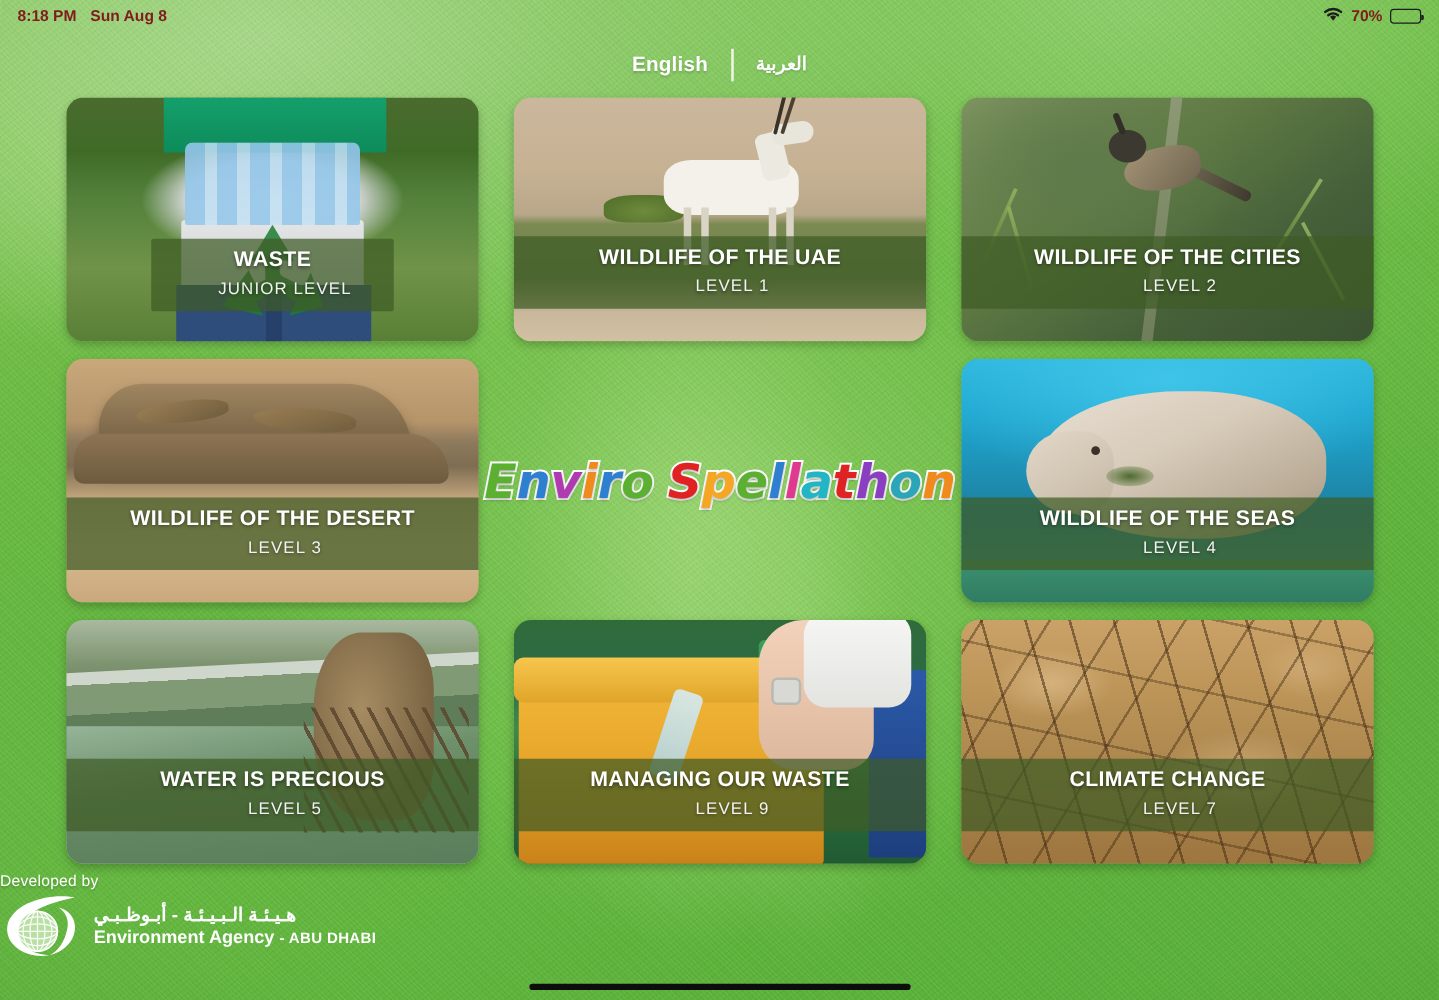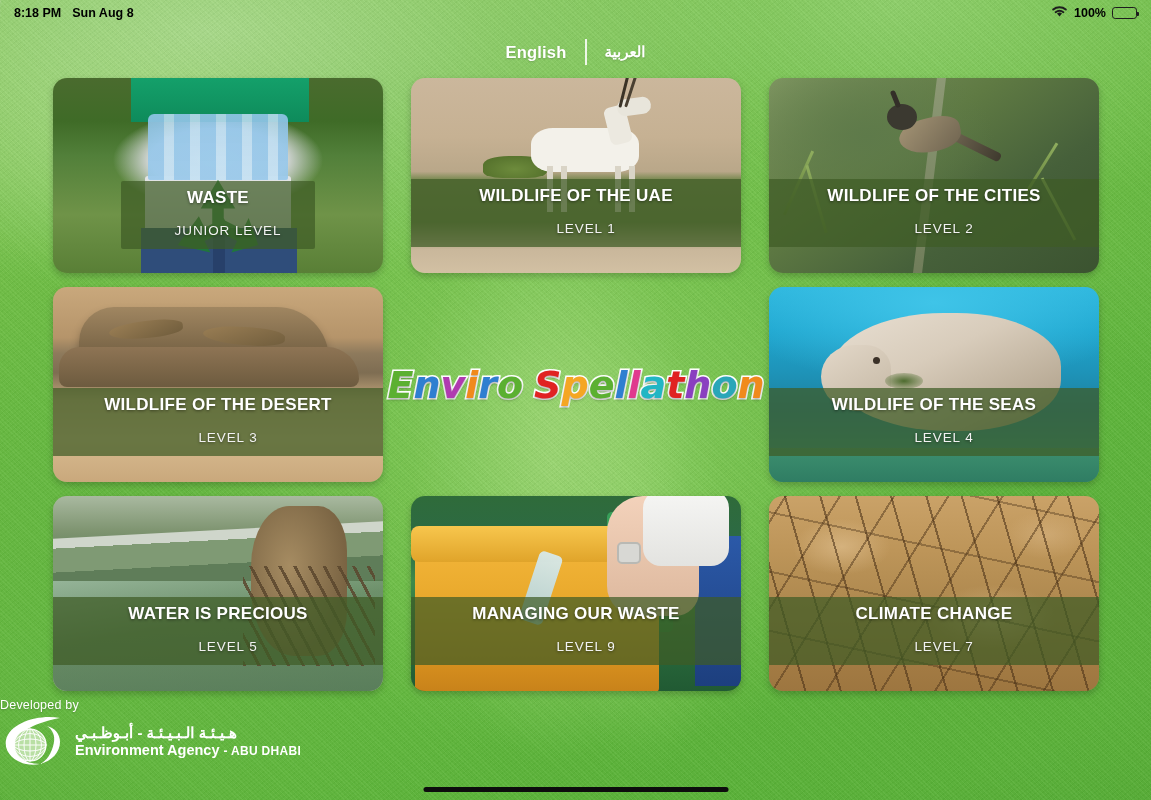--- a/index.html
+++ b/index.html
@@ -44,21 +44,21 @@
       repeating-linear-gradient(-38deg, rgba(0,60,0,0.03) 0 1px, rgba(255,255,255,0.02) 1px 4px);
   }
   .bg-vignette {
     background:radial-gradient(ellipse 120% 110% at 50% 45%, rgba(0,0,0,0) 55%, rgba(20,70,10,0.16) 100%);
   }
 
   
   .statusbar {
     position:absolute; top:0; left:0; right:0; height:26px; z-index:5;
     display:flex; align-items:center; justify-content:space-between;
-    padding:0 14px; font-size:12.5px; font-weight:bold; color:#000000;
+    padding:0 14px; font-size:12.5px; font-weight:bold; color:#7f1d1d;
   }
   .sb-left { display:flex; align-items:center; gap:11px; }
   .sb-right { display:flex; align-items:center; gap:6px; }
   .wifi-ico { display:block; }
   .battery {
     width:25px; height:12px; border:1.4px solid #1d1d1d; border-radius:3.2px;
     position:relative; padding:1.4px;
   }
   .battery::after {
     content:""; position:absolute; right:-3.4px; top:3.6px;
@@ -95,21 +95,21 @@
   .card {
     position:relative; width:330px; height:195px; border-radius:14px;
     overflow:hidden; cursor:pointer;
     box-shadow:0 3px 7px rgba(0,0,0,.22);
   }
   .card-img { position:absolute; inset:0; }
   .card-band {
     position:absolute; left:0; right:0; bottom:26px;
     background:rgba(62,92,38,0.72);
     padding:8px 10px 11px;
-    display:flex; flex-direction:column; align-items:center; gap:15px;
+    display:flex; flex-direction:column; align-items:center; gap:5px;
   }
   .card-band.inset { left:68px; right:68px; bottom:24px; border-radius:2px; }
   .card-title {
     color:#fff; font-size:17px; font-weight:bold; letter-spacing:.3px;
     text-shadow:0 1px 3px rgba(0,0,0,.45); text-align:center; line-height:1.1;
   }
   .card-sub {
     color:#f2f2f2; font-size:13.5px; letter-spacing:.9px;
     text-shadow:0 1px 3px rgba(0,0,0,.45); text-align:center;margin-left:20px;
   }
@@ -397,21 +397,21 @@
     <span>Sun Aug 8</span>
   </div>
   <div class="sb-right">
     <span class="wifi-ico">
       <svg width="17" height="13" viewBox="0 0 17 13">
         <path d="M8.5 11.6 L11 8.4 A4 4 0 0 0 6 8.4 Z" fill="#1d1d1d"></path>
         <path d="M2.2 4.5 A10 10 0 0 1 14.8 4.5" stroke="#1d1d1d" stroke-width="2" fill="none" stroke-linecap="round"></path>
         <path d="M4.6 7.2 A6.4 6.4 0 0 1 12.4 7.2" stroke="#1d1d1d" stroke-width="1.9" fill="none" stroke-linecap="round"></path>
       </svg>
     </span>
-    <span>100%</span>
+    <span>70%</span>
     <span class="battery">
       <span class="battery-fill"></span>
     </span>
   </div>
 </div>
 
 <div class="langbar">
   <button class="lang-btn">English</button>
   <span class="lang-div"></span>
   <button class="lang-btn lang-ar">العربية</button>

